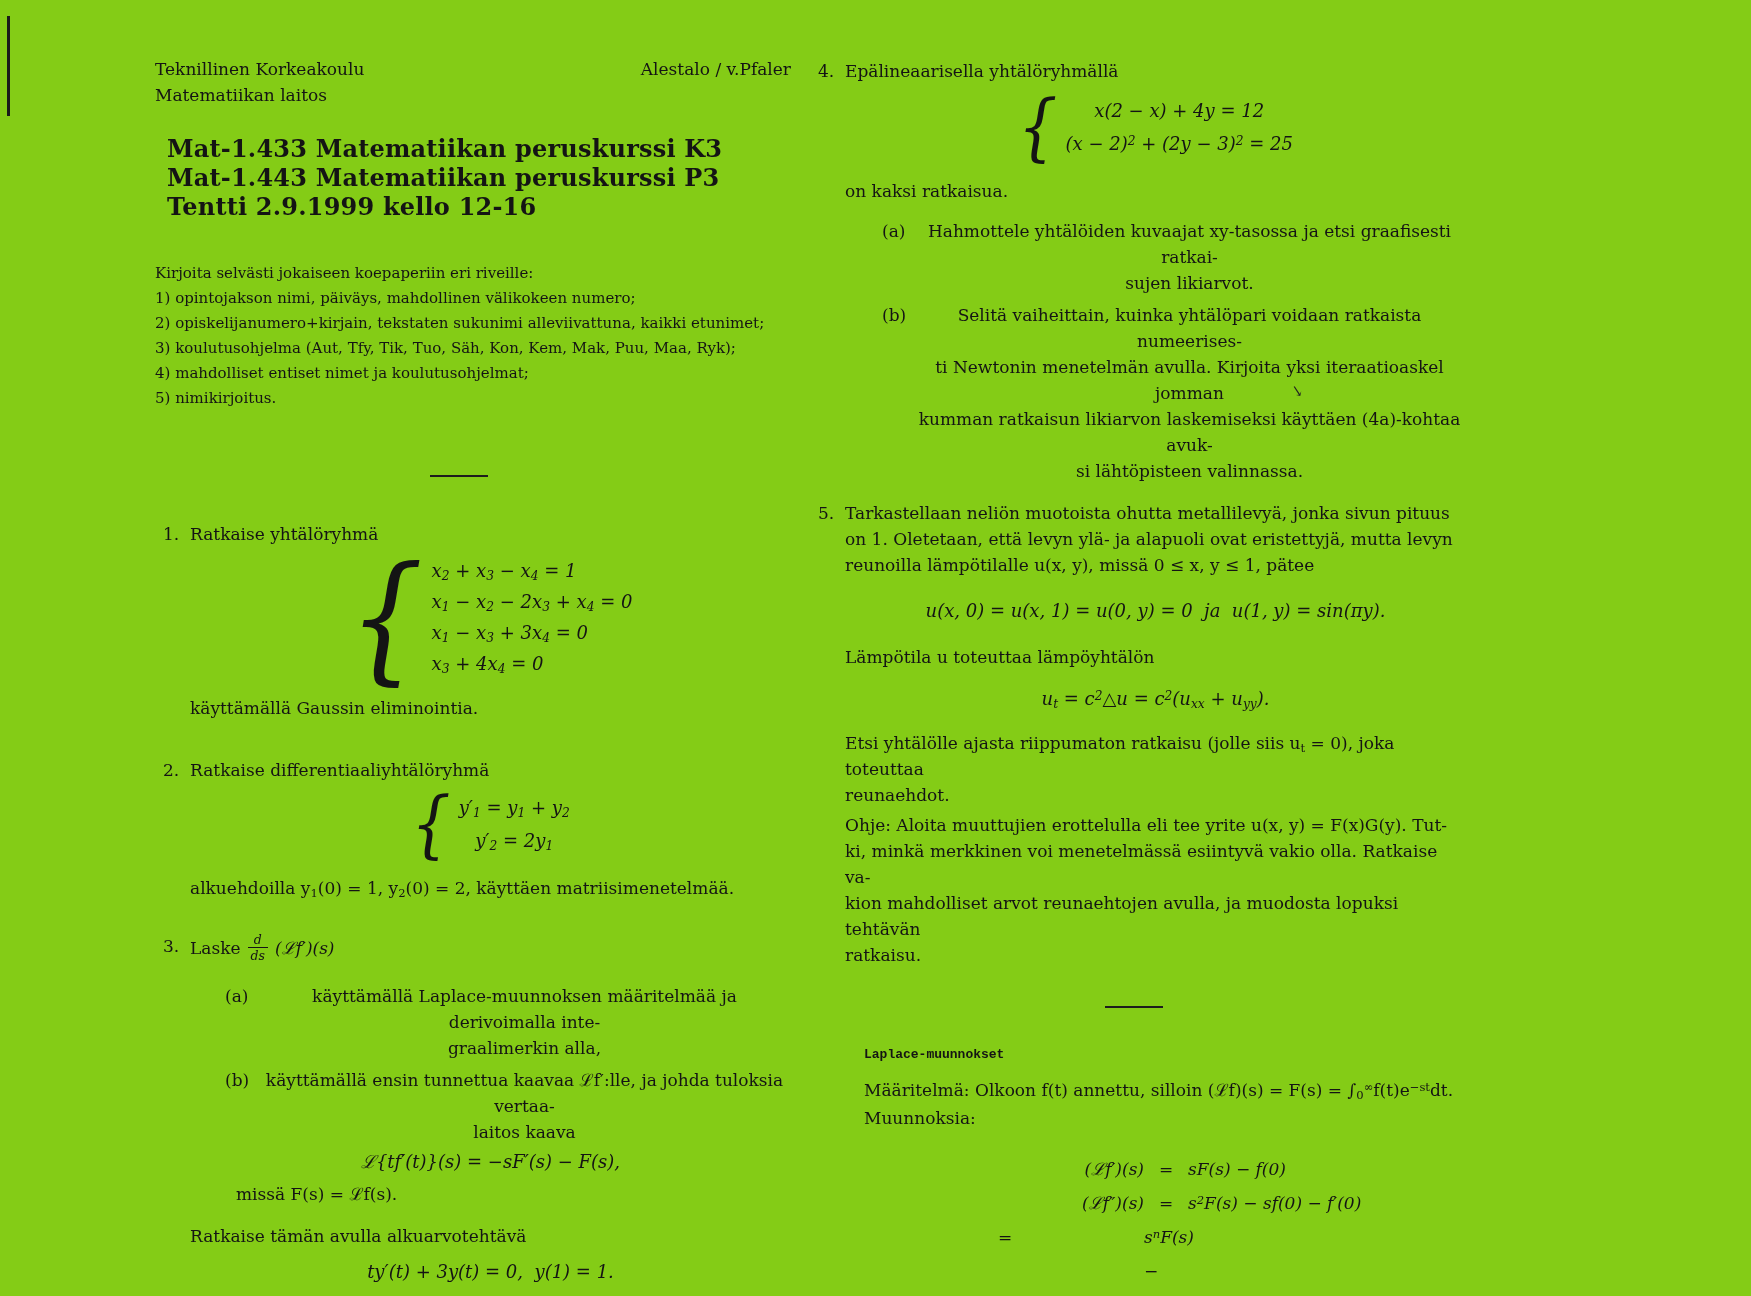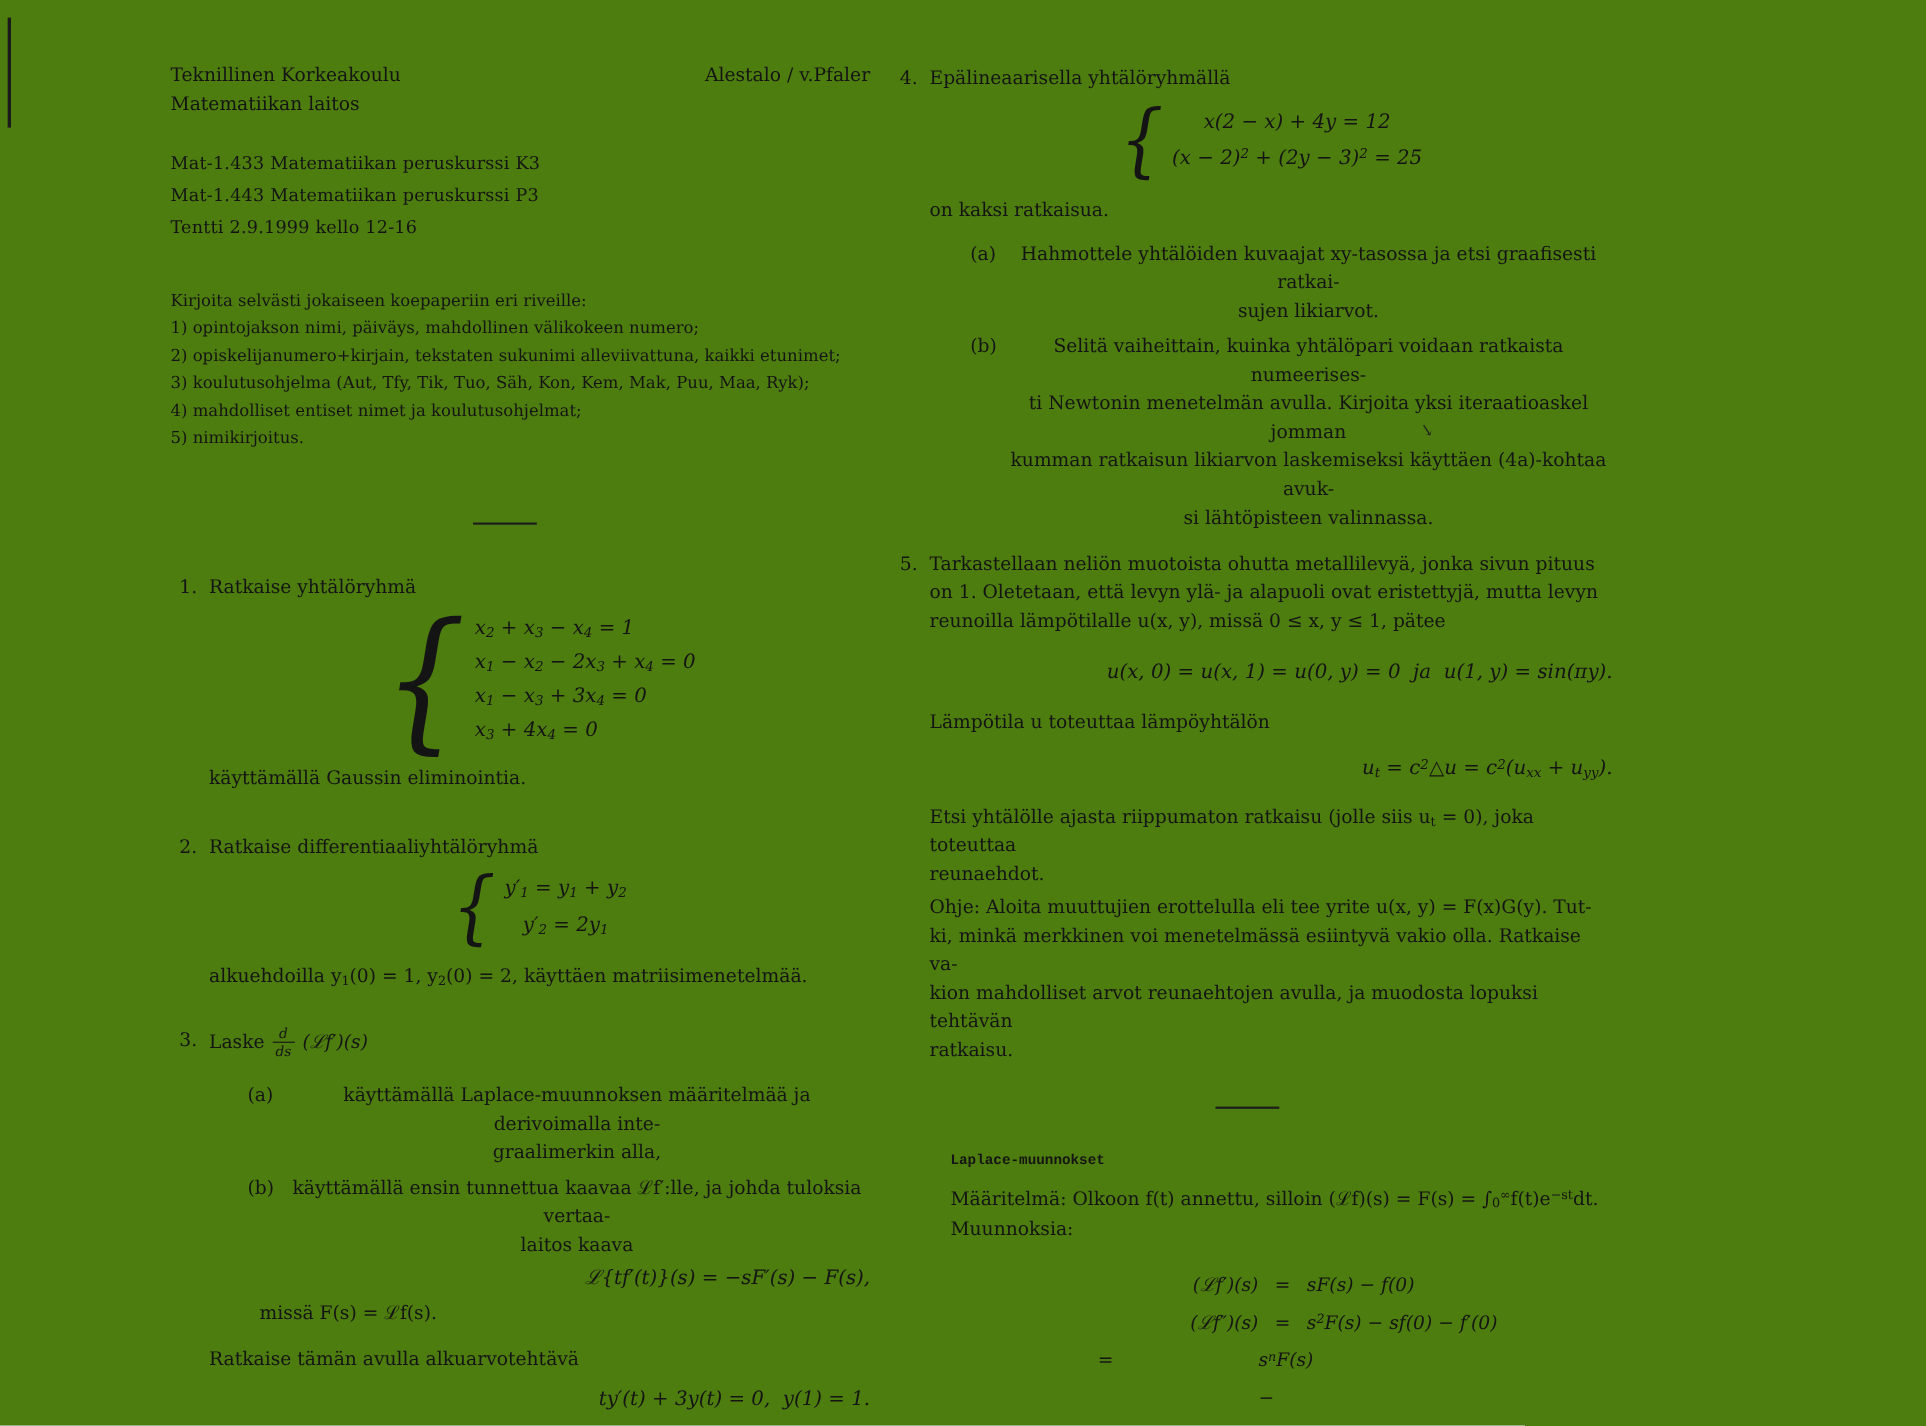--- a/index.html
+++ b/index.html
@@ -1,28 +1,28 @@
 <!DOCTYPE html>
 <html><head>
 <meta charset="utf-8">
 <style>
   html,body { margin:0; padding:0; background:#d8d8d8; }
   #page {
     position:relative; width:1751px; height:1296px; margin:0 auto;
-    background:#4d7c0f; color:#141414;
+    background:#84cc16; color:#141414;
     font-family:"DejaVu Serif", serif; font-size:17px; line-height:26px;
     overflow:hidden;
   }
   .scan-line { position:absolute; left:7px; top:16px; width:3px; height:100px; background:#1a1a1a; }
   .col-left  { position:absolute; left:155px; top:56px;  width:636px; }
   .col-right { position:absolute; left:810px; top:58px;  width:656px; }
 
   .hdr { display:flex; justify-content:space-between; align-items:flex-start; }
   .hdr .left div { line-height:26px; }
-  .titles { margin-top:26px; font-weight:normal; font-size:16px; line-height:29px; letter-spacing:0.2px; }
+  .titles { margin-top:26px; font-weight:bold; font-size:24px; line-height:29px; letter-spacing:0.2px;margin-left:12px; }
   .instr { margin-top:40px; font-size:15px; line-height:25px; }
   .instr .em { }
 
   .divider { border-top:2px solid #1d1d1d; width:58px; height:0; }
   .div-left  { margin:64px 0 0 275px; }
   .div-right { margin:38px 0 0 295px; }
 
   .prob { display:flex; padding-left:8px; }
   .pnum { width:27px; flex:none; }
   .pbody { flex:1; min-width:0; }
@@ -38,21 +38,21 @@
   .b2 { font-size:62px; }
   .syslines > div { line-height:31px; }
   .sys2 .syslines > div { line-height:33px;text-align:center; }
 
   .sub-item { display:flex; padding-left:35px; }
   .sub-item .slab { width:33px; flex:none; }
   .sub-item .stext { flex:1; min-width:0;text-align:center; }
   .col-right .sub-item { padding-left:37px; }
   .col-right .sub-item .slab { width:31px; }
 
-  .ctr { text-align:right; }
+  .ctr { text-align:center; }
   .disp { font-size:18px; }
 
   .frac { display:inline-block; vertical-align:middle; text-align:center; }
   .frac .fn { display:block; padding:0 3px; line-height:1.1; }
   .frac .fd { display:block; padding:0 3px; line-height:1.2; border-top:1.4px solid #141414; }
 
   .p3head { display:flex; align-items:center; gap:7px; }
   .p3head .frac { font-size:12.5px; font-style:italic; }
 
   .lap { padding-left:54px; margin-top:34px; }

